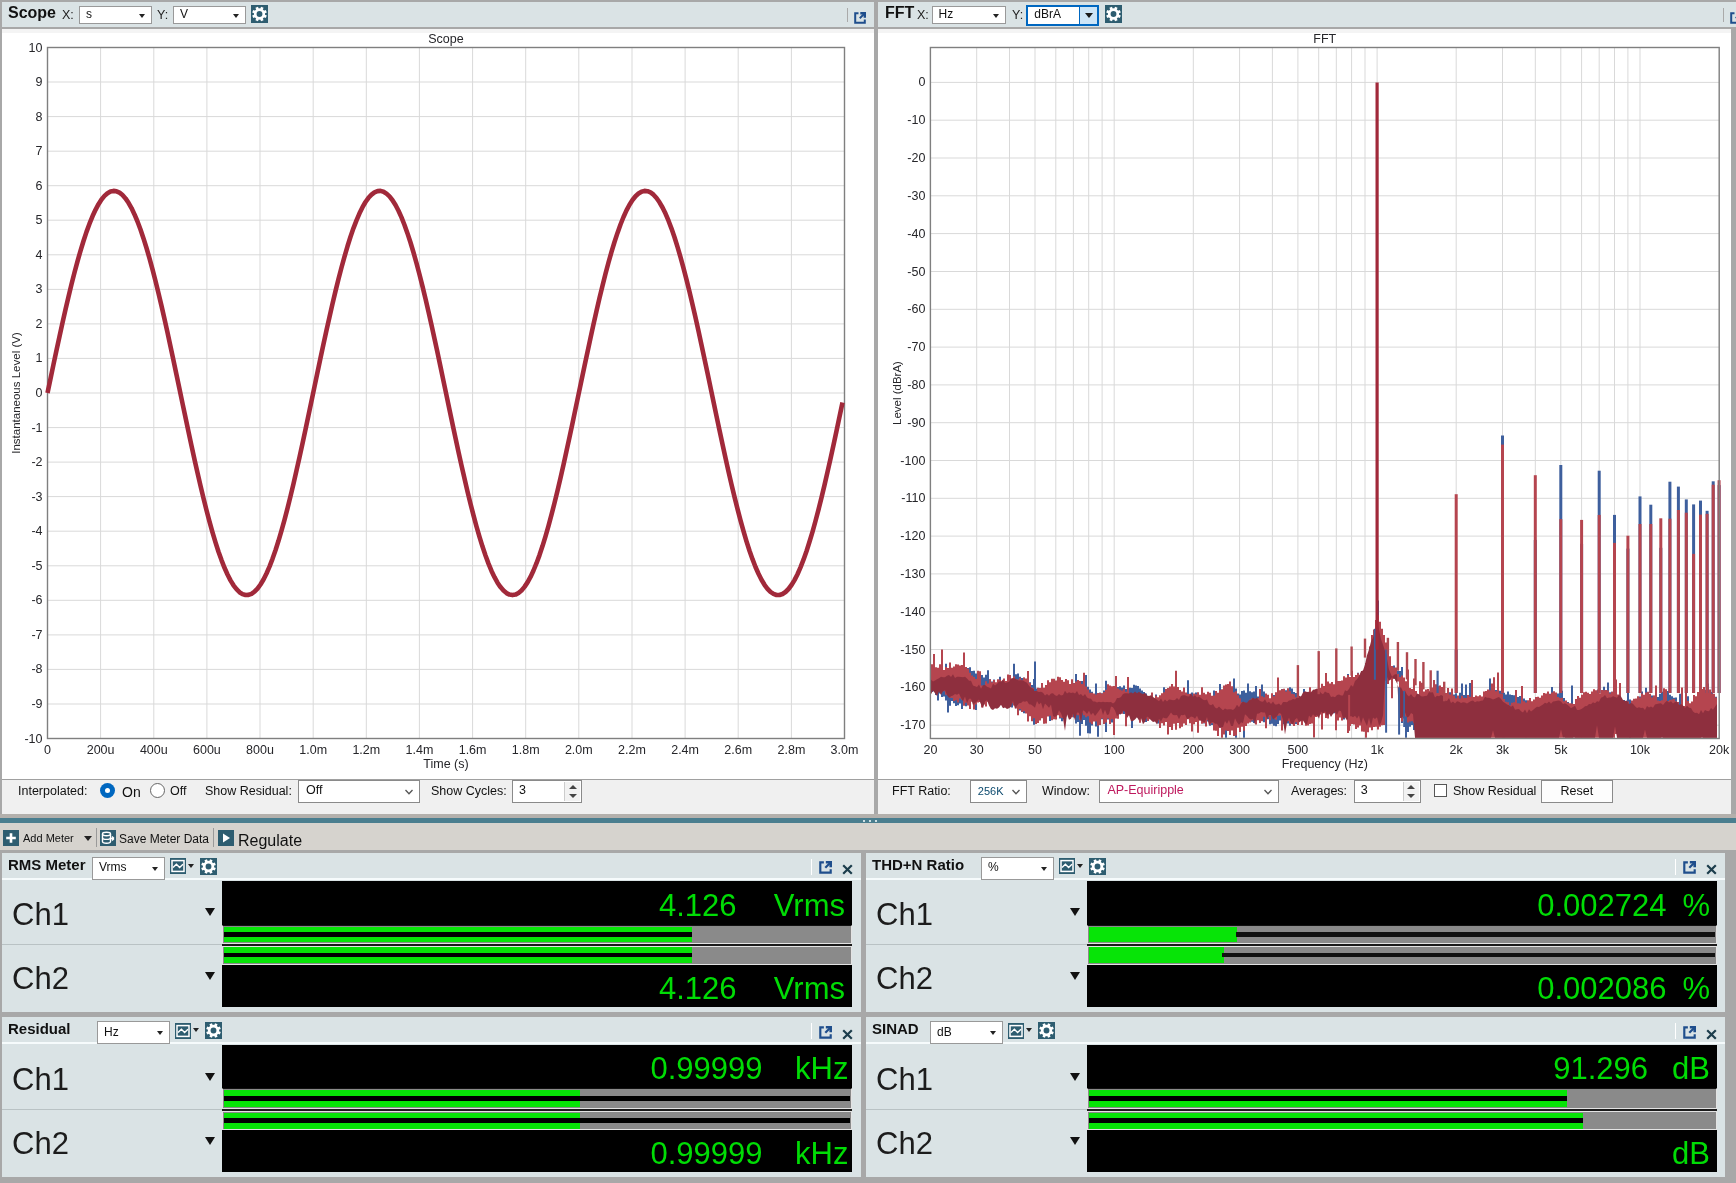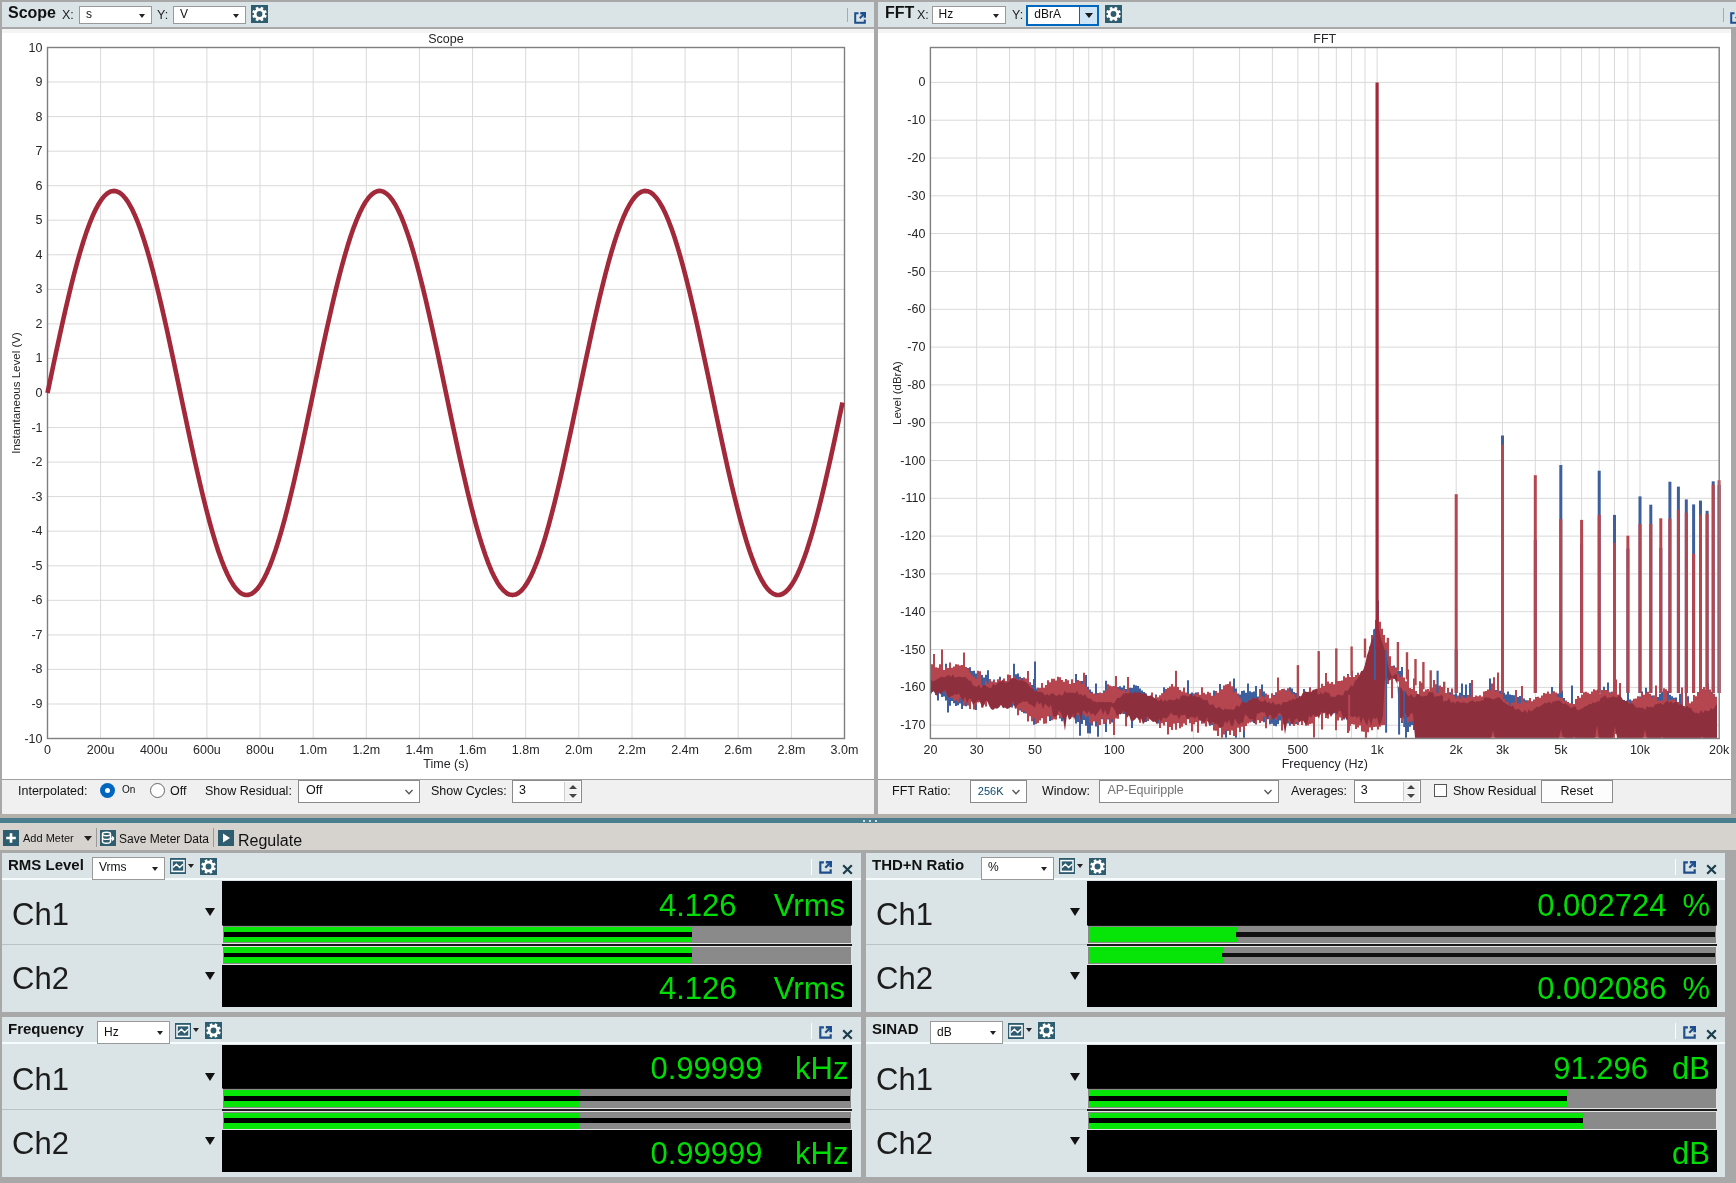--- a/index.html
+++ b/index.html
@@ -279,21 +279,21 @@
     <text x="1502.5" y="753.5" font-size="12.5" text-anchor="middle" fill="#26262a" font-weight="normal">3k</text>
     <text x="1560.8" y="753.5" font-size="12.5" text-anchor="middle" fill="#26262a" font-weight="normal">5k</text>
     <text x="1640.0" y="753.5" font-size="12.5" text-anchor="middle" fill="#26262a" font-weight="normal">10k</text>
     <text x="1719.1" y="753.5" font-size="12.5" text-anchor="middle" fill="#26262a" font-weight="normal">20k</text>
     <text x="1324.8" y="767.5" font-size="12.5" text-anchor="middle" fill="#26262a" font-weight="normal">Frequency (Hz)</text>
     <text x="901.0" y="393.0" font-size="11.5" text-anchor="middle" fill="#26262a" font-weight="normal" transform="rotate(-90 901 393.0)">Level (dBrA)</text>
   </svg>
 <div class="abs" style="left:18px;top:784px;font-size:12.5px;color:#111;">Interpolated:</div>
 <div style="position:absolute;left:100px;top:783px;width:15px;height:15px;border-radius:50%;background:#0067c0;"></div>
 <div style="position:absolute;left:105px;top:788px;width:5px;height:5px;border-radius:50%;background:#fff;"></div>
-<div class="abs" style="left:122px;top:784px;font-size:10px;color:#111;text-align:right;">On</div>
+<div class="abs" style="left:122px;top:784px;font-size:14px;color:#111;text-align:right;">On</div>
 <div style="position:absolute;left:149.5px;top:783px;width:15px;height:15px;border-radius:50%;background:#fff;border:1.5px solid #666;box-sizing:border-box;"></div>
 <div class="abs" style="left:170px;top:784px;font-size:12.5px;color:#111;">Off</div>
 <div class="abs" style="left:205px;top:784px;font-size:12.5px;color:#111;">Show Residual:</div>
 <div style="position:absolute;left:298px;top:779.5px;width:122px;height:23px;background:#fff;border:1px solid #8a8a8a;box-sizing:border-box;">
     <div style="position:absolute;left:7px;top:50%;transform:translateY(-54%);font-size:12.5px;color:#111;white-space:nowrap;">Off</div>
     <svg style="position:absolute;right:5px;top:6.5px;" width="10" height="10" viewBox="0 0 10 10">
       <path d="M1.5 3 L5 6.8 L8.5 3" fill="none" stroke="#555" stroke-width="1.3"></path>
     </svg>
   </div>
 <div class="abs" style="left:431px;top:784px;font-size:12.5px;color:#111;">Show Cycles:</div>
@@ -306,21 +306,21 @@
   </div>
 <div class="abs" style="left:892px;top:784px;font-size:12.5px;color:#111;">FFT Ratio:</div>
 <div style="position:absolute;left:969.8px;top:779.5px;width:57px;height:23px;background:#fff;border:1px solid #8a8a8a;box-sizing:border-box;">
     <div style="position:absolute;left:7px;top:50%;transform:translateY(-54%);font-size:11px;color:#0c4a6e;white-space:nowrap;">256K</div>
     <svg style="position:absolute;right:5px;top:6.5px;" width="10" height="10" viewBox="0 0 10 10">
       <path d="M1.5 3 L5 6.8 L8.5 3" fill="none" stroke="#555" stroke-width="1.3"></path>
     </svg>
   </div>
 <div class="abs" style="left:1042px;top:784px;font-size:12.5px;color:#111;">Window:</div>
 <div style="position:absolute;left:1099.4px;top:779.5px;width:180px;height:23px;background:#fff;border:1px solid #8a8a8a;box-sizing:border-box;">
-    <div style="position:absolute;left:7px;top:50%;transform:translateY(-54%);font-size:12.5px;color:#737373;white-space:nowrap;">AP-Equiripple</div>
+    <div style="position:absolute;left:7px;top:50%;transform:translateY(-54%);font-size:12.5px;color:#be185d;white-space:nowrap;">AP-Equiripple</div>
     <svg style="position:absolute;right:5px;top:6.5px;" width="10" height="10" viewBox="0 0 10 10">
       <path d="M1.5 3 L5 6.8 L8.5 3" fill="none" stroke="#555" stroke-width="1.3"></path>
     </svg>
   </div>
 <div class="abs" style="left:1291px;top:784px;font-size:12.5px;color:#111;">Averages:</div>
 <div style="position:absolute;left:1353.8px;top:779.5px;width:67px;height:23px;background:#fff;border:1px solid #8a8a8a;box-sizing:border-box;">
     <div style="position:absolute;left:6px;top:50%;transform:translateY(-54%);font-size:12.5px;color:#111;">3</div>
     <div style="position:absolute;right:1px;top:1px;width:15px;height:19px;background:#f2f2f2;border-left:1px solid #ccc;">
       <div style="position:absolute;left:3.5px;top:3px;width:0;height:0;border-left:4px solid transparent;border-right:4px solid transparent;border-bottom:4px solid #444;"></div>
       <div style="position:absolute;left:3.5px;bottom:3px;width:0;height:0;border-left:4px solid transparent;border-right:4px solid transparent;border-top:4px solid #444;"></div>
@@ -348,21 +348,21 @@
       <path d="M10 8.5 H14 M14 8.5 L12 6.5 M14 8.5 L12 10.5" stroke="#fff" stroke-width="1.5" fill="none"></path>
     </svg></div>
 <div class="abs" style="left:119px;top:832px;font-size:12px;color:#111;">Save Meter Data</div>
 <div class="abs" style="left:213px;top:828px;width:1px;height:19px;background:#9a9a9a;"></div>
 <div style="position:absolute;left:218px;top:830px;width:16px;height:16px;background:#2e5d70;"><svg width="16" height="16" viewBox="0 0 16 16">
       <path d="M5 3.5 L12 8 L5 12.5 Z" fill="#fff"></path>
     </svg></div>
 <div class="abs" style="left:238px;top:832px;font-size:16px;color:#111;">Regulate</div>
 <div class="abs" style="left:2px;top:852.5px;width:859px;height:159.5px;background:#dae3e5;"></div>
 <div class="abs" style="left:2px;top:878px;width:859px;height:2px;background:#f6fbfc;"></div>
-<div class="abs" style="left:8px;top:855.5px;font-size:15px;font-weight:bold;color:#111;white-space:nowrap;">RMS Level</div>
+<div class="abs" style="left:8px;top:855.5px;font-size:15px;font-weight:bold;color:#111;white-space:nowrap;">RMS Meter</div>
 <div style="position:absolute;left:92px;top:856.5px;width:73px;height:23px;background:#fff;border:1px solid #999;box-sizing:border-box;">
     <div style="position:absolute;left:6px;top:50%;transform:translateY(-54%);font-size:12px;color:#111;white-space:nowrap;">Vrms</div>
     <div style="position:absolute;right:6px;top:9.0px;width:0;height:0;border-left:3.5px solid transparent;border-right:3.5px solid transparent;border-top:4.5px solid #222;"></div>
   </div>
 <div style="position:absolute;left:170px;top:858.0px;width:16px;height:16px;background:#2e5d70;"><svg width="16" height="16" viewBox="0 0 16 16">
       <rect x="2" y="2.6" width="12" height="10.8" fill="none" stroke="#fff" stroke-width="1.5"></rect>
       <path d="M3 9.5 L6.4 6.2 L9.6 9.5 L13 6.2" fill="none" stroke="#fff" stroke-width="1.4"></path>
     </svg></div>
 <div class="abs" style="left:188px;top:863.5px;width:0;height:0;border-left:3.5px solid transparent;border-right:3.5px solid transparent;border-top:4.5px solid #222;"></div>
 <div style="position:absolute;left:199.5px;top:857.5px;width:17px;height:17px;background:#2e5d70;"><svg width="17" height="17" viewBox="0 0 17 17">
@@ -448,21 +448,21 @@
 <div class="abs" style="right:69.5px;top:970.5px;font-size:31px;color:#00dc05;">0.002086</div>
 <div class="abs" style="right:26.0px;top:970.5px;font-size:31px;color:#00dc05;">%</div>
 <div class="abs" style="left:1087px;top:925px;width:629.5px;height:18.5px;background:#8a8a8a;border:1.5px solid #e3e3e3;border-top-color:#111;box-sizing:border-box;"></div>
 <div class="abs" style="left:1088.5px;top:926.5px;width:148.5px;height:15.5px;background:#07e407;"></div>
 <div class="abs" style="left:1235.5px;top:931.85px;width:479.5px;height:4.8px;background:#111;"></div>
 <div class="abs" style="left:1087px;top:945.5px;width:629.5px;height:19.0px;background:#8a8a8a;border:1.5px solid #e3e3e3;border-top-color:#e3e3e3;box-sizing:border-box;"></div>
 <div class="abs" style="left:1088.5px;top:947.0px;width:135.0px;height:16.0px;background:#07e407;"></div>
 <div class="abs" style="left:1222.0px;top:952.6px;width:493.0px;height:4.8px;background:#111;"></div>
 <div class="abs" style="left:2px;top:1017px;width:859px;height:160px;background:#dae3e5;"></div>
 <div class="abs" style="left:2px;top:1041.5px;width:859px;height:2px;background:#f6fbfc;"></div>
-<div class="abs" style="left:8px;top:1020px;font-size:15px;font-weight:bold;color:#111;white-space:nowrap;">Frequency</div>
+<div class="abs" style="left:8px;top:1020px;font-size:15px;font-weight:bold;color:#111;white-space:nowrap;">Residual</div>
 <div style="position:absolute;left:97px;top:1021px;width:73px;height:23px;background:#fff;border:1px solid #999;box-sizing:border-box;">
     <div style="position:absolute;left:6px;top:50%;transform:translateY(-54%);font-size:12px;color:#111;white-space:nowrap;">Hz</div>
     <div style="position:absolute;right:6px;top:9.0px;width:0;height:0;border-left:3.5px solid transparent;border-right:3.5px solid transparent;border-top:4.5px solid #222;"></div>
   </div>
 <div style="position:absolute;left:175px;top:1022.5px;width:16px;height:16px;background:#2e5d70;"><svg width="16" height="16" viewBox="0 0 16 16">
       <rect x="2" y="2.6" width="12" height="10.8" fill="none" stroke="#fff" stroke-width="1.5"></rect>
       <path d="M3 9.5 L6.4 6.2 L9.6 9.5 L13 6.2" fill="none" stroke="#fff" stroke-width="1.4"></path>
     </svg></div>
 <div class="abs" style="left:193px;top:1028px;width:0;height:0;border-left:3.5px solid transparent;border-right:3.5px solid transparent;border-top:4.5px solid #222;"></div>
 <div style="position:absolute;left:204.5px;top:1022px;width:17px;height:17px;background:#2e5d70;"><svg width="17" height="17" viewBox="0 0 17 17">

